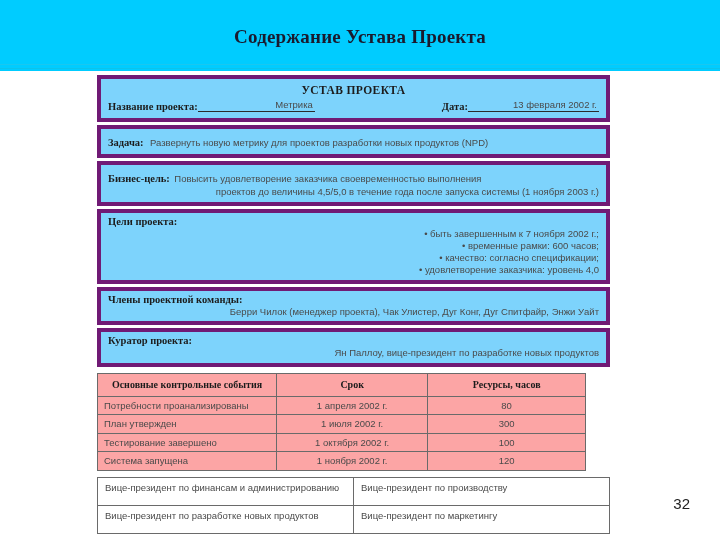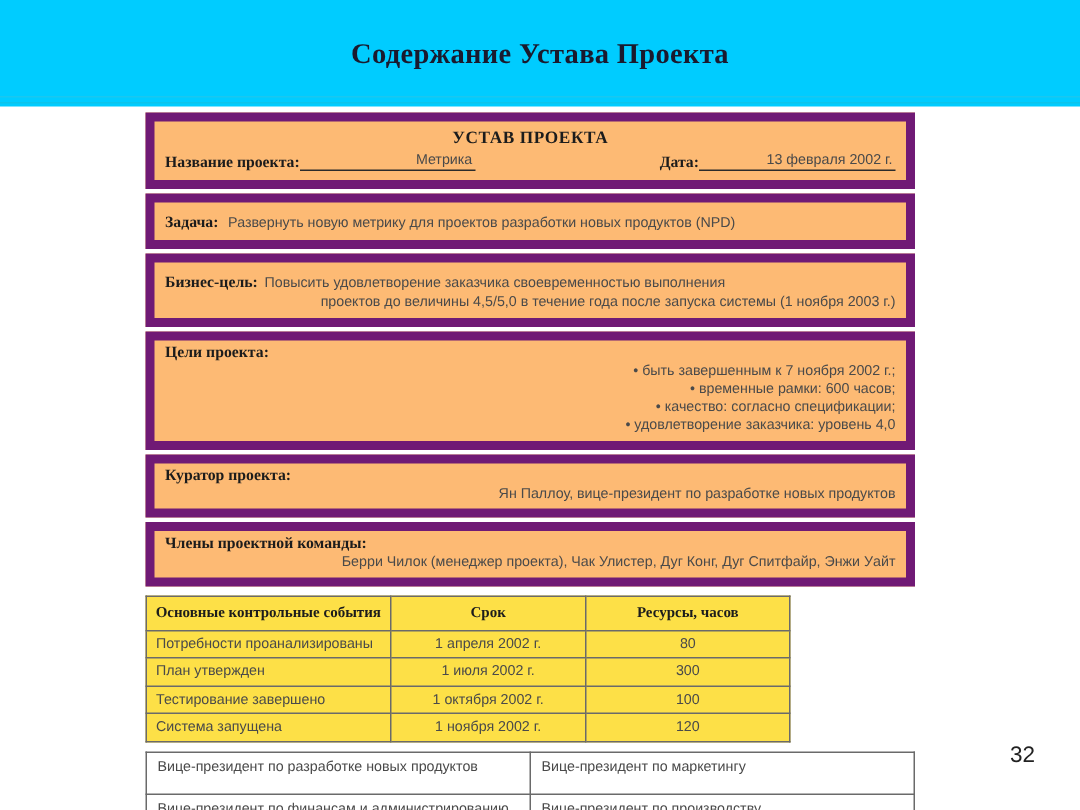--- a/index.html
+++ b/index.html
@@ -61,22 +61,22 @@
   .charter {
     position: absolute;
     left: 97px;
     top: 75px;
     width: 513px;
     font-family: "Liberation Sans", sans-serif;
     color: #3a3a3a;
   }
 
   .block {
-    border: 6px solid #701a75;
-    background: #fdba74;
+    border: 4px solid #701a75;
+    background: #7dd3fc;
     box-sizing: border-box;
     margin-bottom: 3px;
     padding: 3px 7px 4px 7px;
   }
 
   .doc-title {
     text-align: center;
     font-family: "Liberation Serif", serif;
     font-weight: bold;
     font-size: 11.5px;
@@ -137,24 +137,24 @@
     line-height: 11.5px;
     display: block;
     text-align: right;
   }
   .goal-list .stack-line { line-height: 12px; }
 
   
   .milestones {
     border: 1px solid #5a5a5a;
     border-collapse: collapse;
-    width: 430px;
+    width: 489px;
     box-sizing: border-box;
     margin-top: 6px;
-    background: #fde047;
+    background: #fca5a5;
   }
   .milestones th, .milestones td {
     border: 1px solid #6a6a6a;
     box-sizing: border-box;
     vertical-align: middle;
   }
   .milestones th {
     font-family: "Liberation Serif", serif;
     font-weight: bold;
     font-size: 10px;
@@ -235,27 +235,27 @@
 
   <div class="block goal-list">
     <span class="stack-label">Цели проекта:</span>
     <span class="stack-line">• быть завершенным к 7 ноября 2002 г.;</span>
     <span class="stack-line">• временные рамки: 600 часов;</span>
     <span class="stack-line">• качество: согласно спецификации;</span>
     <span class="stack-line">• удовлетворение заказчика: уровень 4,0</span>
   </div>
 
   <div class="block">
+    <span class="stack-label">Члены проектной команды:</span>
+    <span class="stack-line">Берри Чилок (менеджер проекта), Чак Улистер, Дуг Конг, Дуг Спитфайр, Энжи Уайт</span>
+  </div>
+
+  <div class="block">
     <span class="stack-label">Куратор проекта:</span>
     <span class="stack-line">Ян Паллоу, вице-президент по разработке новых продуктов</span>
-  </div>
-
-  <div class="block">
-    <span class="stack-label">Члены проектной команды:</span>
-    <span class="stack-line">Берри Чилок (менеджер проекта), Чак Улистер, Дуг Конг, Дуг Спитфайр, Энжи Уайт</span>
   </div>
 
   <table class="milestones">
     <thead>
       <tr>
         <th class="col-event">Основные контрольные события</th>
         <th class="col-date">Срок</th>
         <th class="col-res">Ресурсы, часов</th>
       </tr>
     </thead>
@@ -279,23 +279,23 @@
         <td class="col-event">Система запущена</td>
         <td class="col-date">1 ноября 2002 г.</td>
         <td class="col-res">120</td>
       </tr>
     </tbody>
   </table>
 
   <table class="signatures">
     <tbody>
       <tr>
+        <td>Вице-президент по финансам и администрированию</td>
+        <td>Вице-президент по производству</td>
+      </tr>
+      <tr>
         <td>Вице-президент по разработке новых продуктов</td>
         <td>Вице-президент по маркетингу</td>
       </tr>
-      <tr>
-        <td>Вице-президент по финансам и администрированию</td>
-        <td>Вице-президент по производству</td>
-      </tr>
     </tbody>
   </table>
 
 </div>
 
 </body></html>

